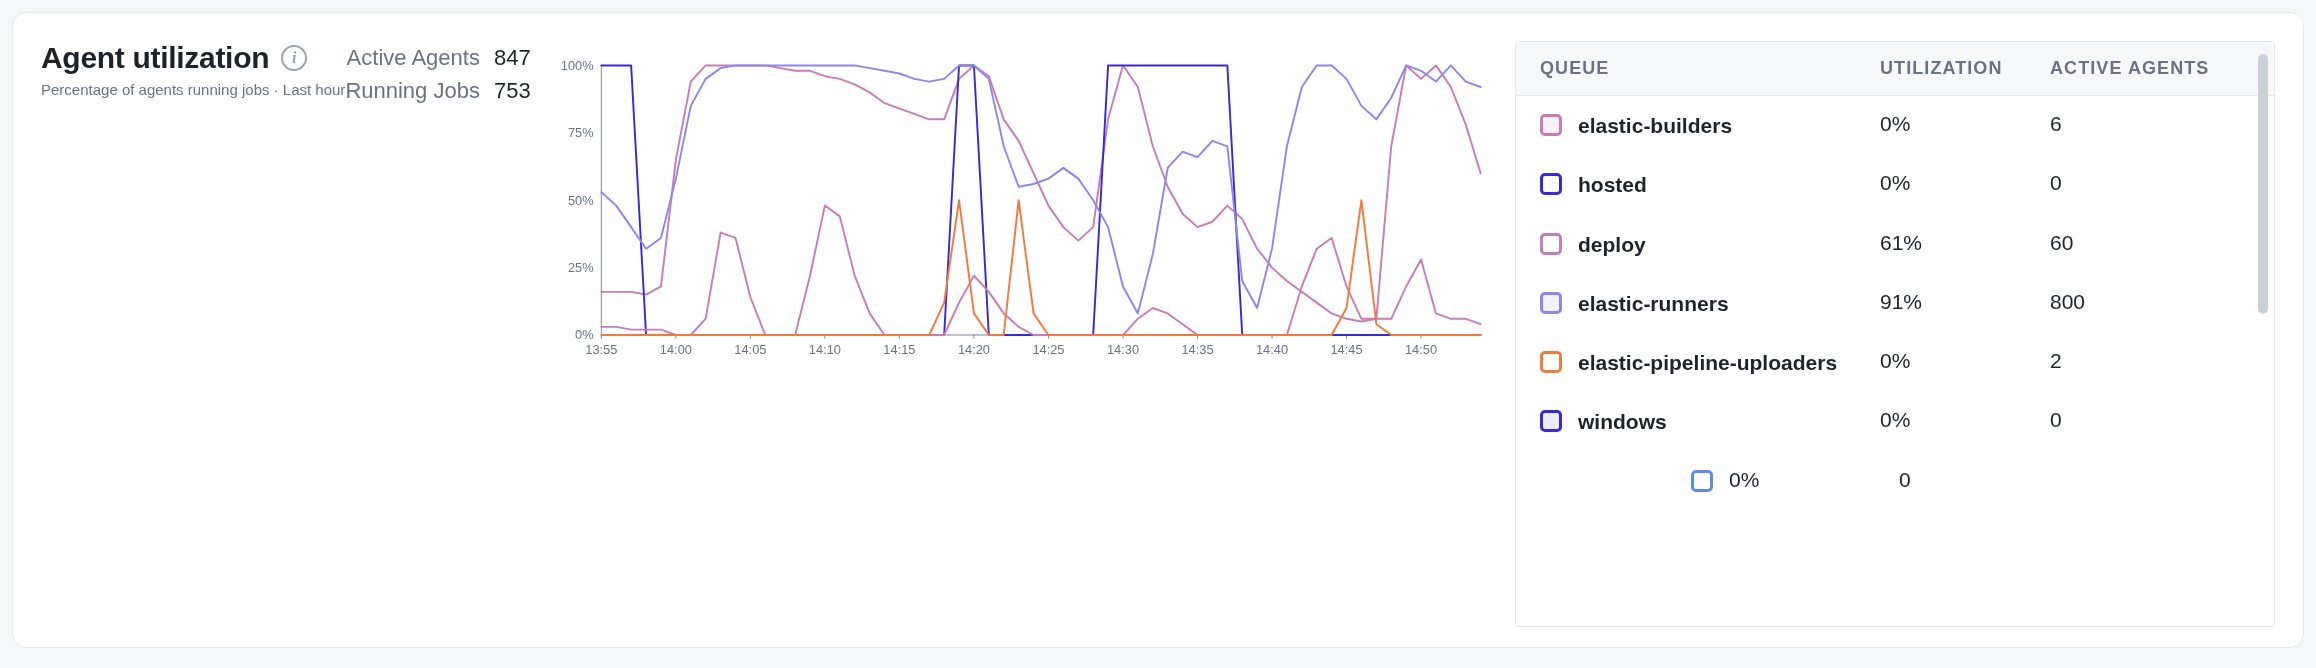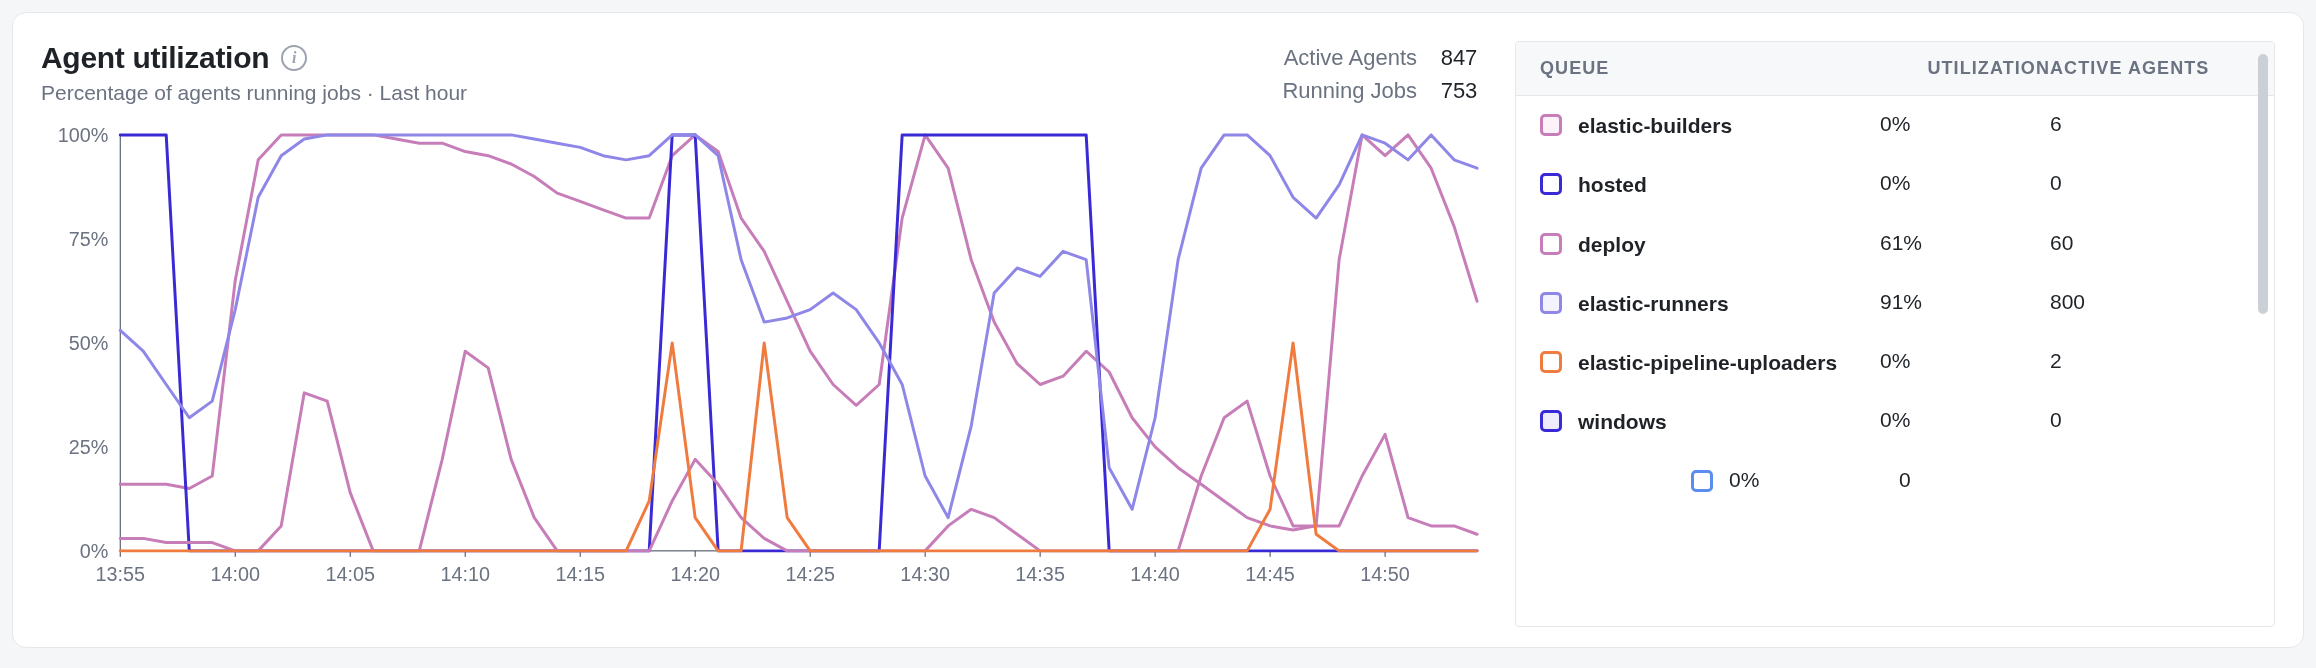--- a/index.html
+++ b/index.html
@@ -31,43 +31,43 @@
     border-radius:14px;
     padding:28px 28px 20px 28px;
     display:flex;
     gap:28px;
     position:relative;
   }
   .left{
     flex:1 1 auto;
     min-width:0;
     display:flex;
-    flex-direction:column;
+    flex-direction:row;
   }
   .header{
     display:flex;
     justify-content:space-between;
     align-items:flex-start;
   }
   .titles{}
   .title-row{display:flex;align-items:center;gap:12px;}
   .title{font-size:30px;font-weight:700;letter-spacing:-0.01em;}
   .info-icon{
     width:26px;height:26px;border-radius:50%;
     border:2px solid #9CA3AF;
     display:flex;align-items:center;justify-content:center;
     color:#9CA3AF;font-size:16px;font-weight:600;
     font-style:italic;font-family:Georgia,serif;
     line-height:1;
   }
-  .subtitle{font-size:21px;color:var(--muted);margin-top:6px;}
+  .subtitle{font-size:15px;color:var(--muted);margin-top:6px;}
   .stats{text-align:right;}
   .stat-row{display:flex;justify-content:flex-end;gap:14px;font-size:22px;line-height:1.5;}
   .stat-label{color:var(--muted);}
-  .stat-val{color:var(--text);font-variant-numeric:tabular-nums;min-width:56px;text-align:center;}
+  .stat-val{color:var(--text);font-variant-numeric:tabular-nums;min-width:56px;text-align:left;}
   .chart-wrap{flex:1;margin-top:18px;}
   .chart-svg{display:block;width:100%;}
   .y-tick, .x-tick{font-size:20px;fill:var(--axis);}
   .axis-line{stroke:#374151;stroke-width:1;}
   .series{fill:none;stroke-width:3;stroke-linejoin:round;stroke-linecap:round;}
   
   .right{
     width:760px;
     flex:0 0 760px;
     border:1px solid var(--border);
@@ -82,21 +82,21 @@
     display:flex;
     padding:16px 24px;
     background:var(--head-bg);
     border-bottom:1px solid var(--border);
     font-size:18px;
     font-weight:600;
     letter-spacing:0.06em;
     color:var(--head-text);
   }
   .col-queue{flex:1;}
-  .col-util{width:170px;text-align:right;}
+  .col-util{width:170px;}
   .col-agents{width:200px;text-align:left;}
   .tbody{flex:1;overflow:hidden;}
   .trow{
     display:flex;
     align-items:flex-start;
     padding:16px 24px;
     font-size:21px;
     justify-content:center;
   }
   .swatch{

